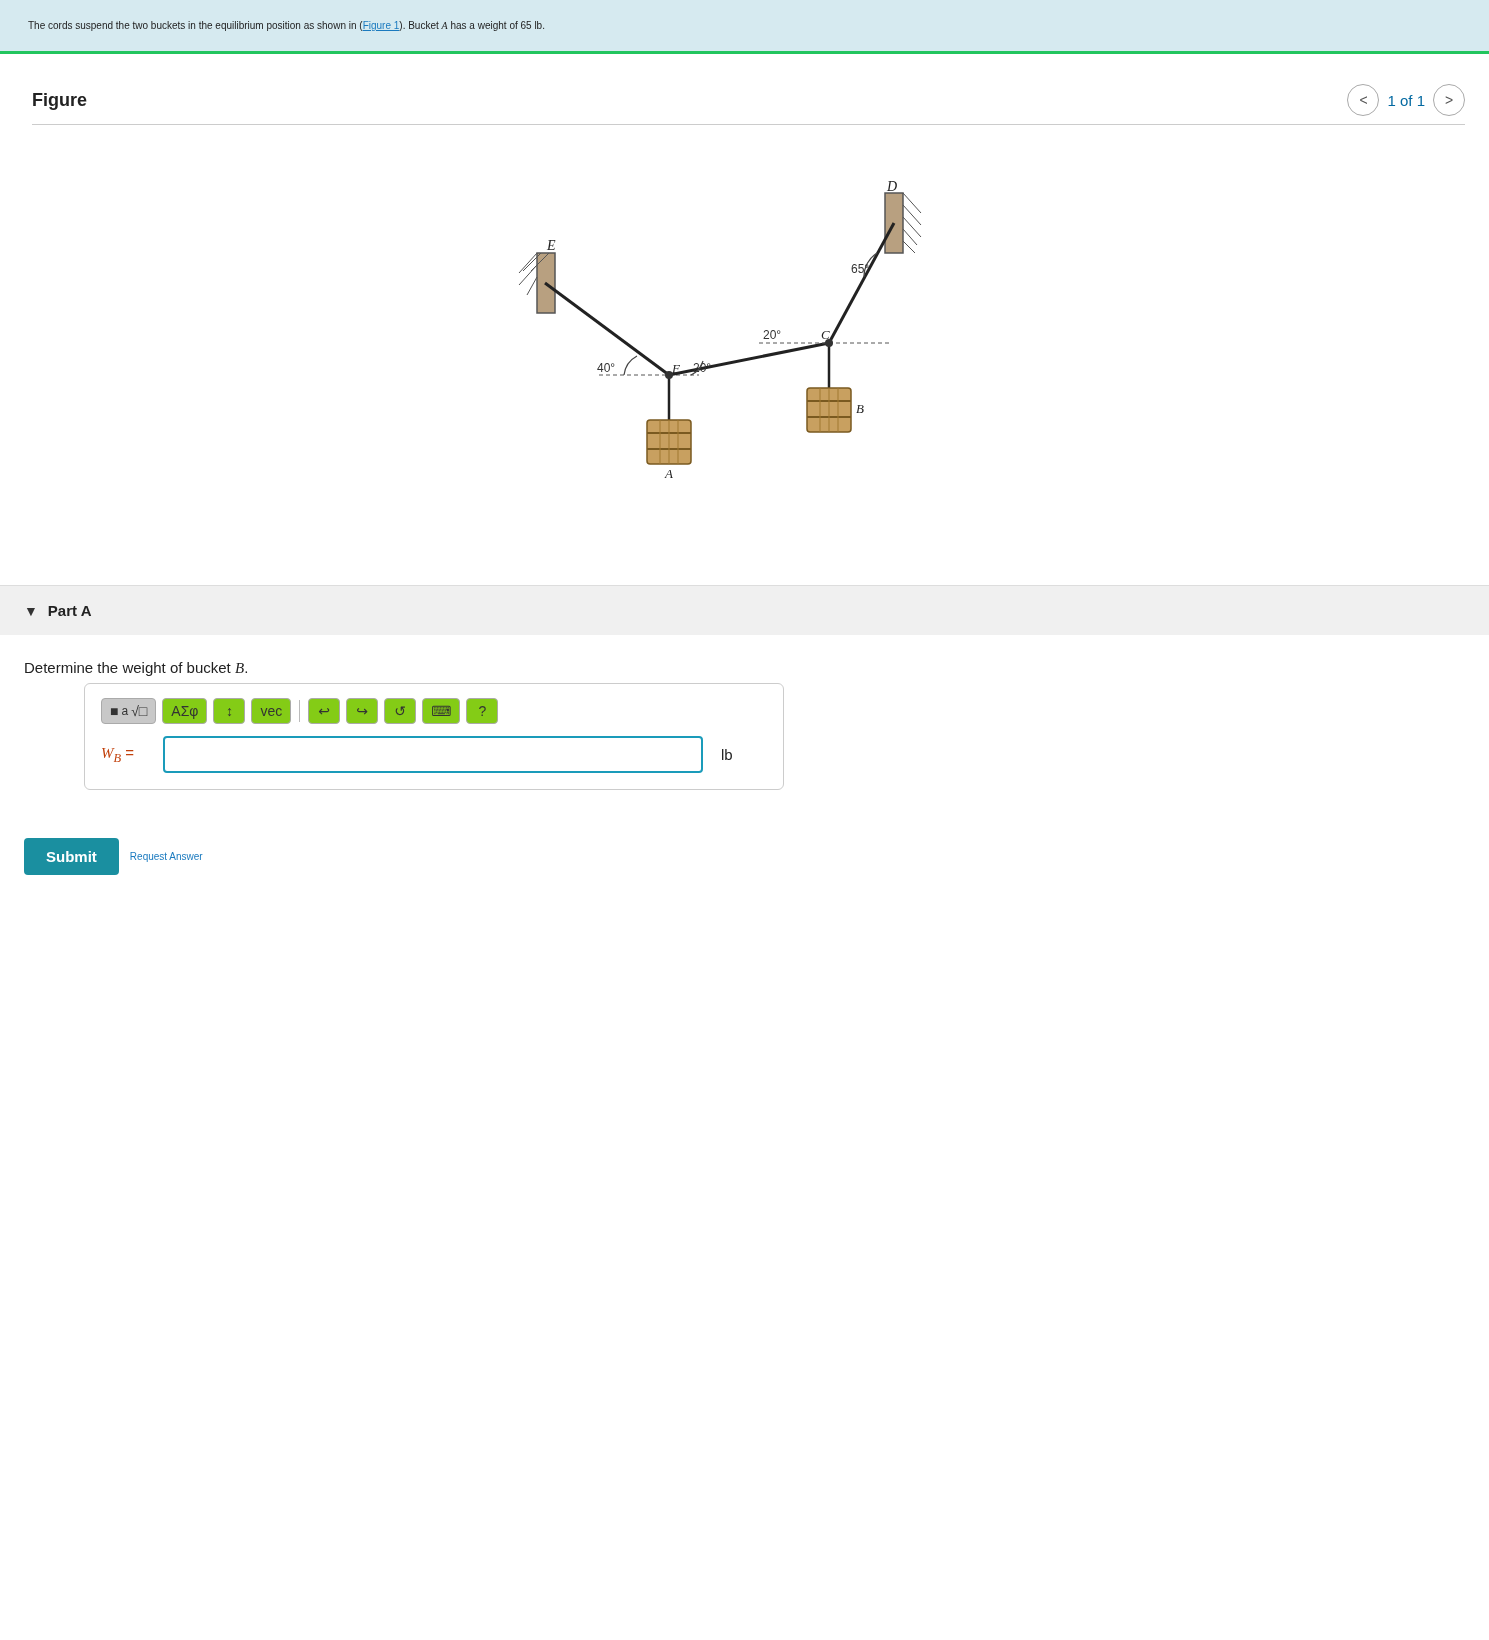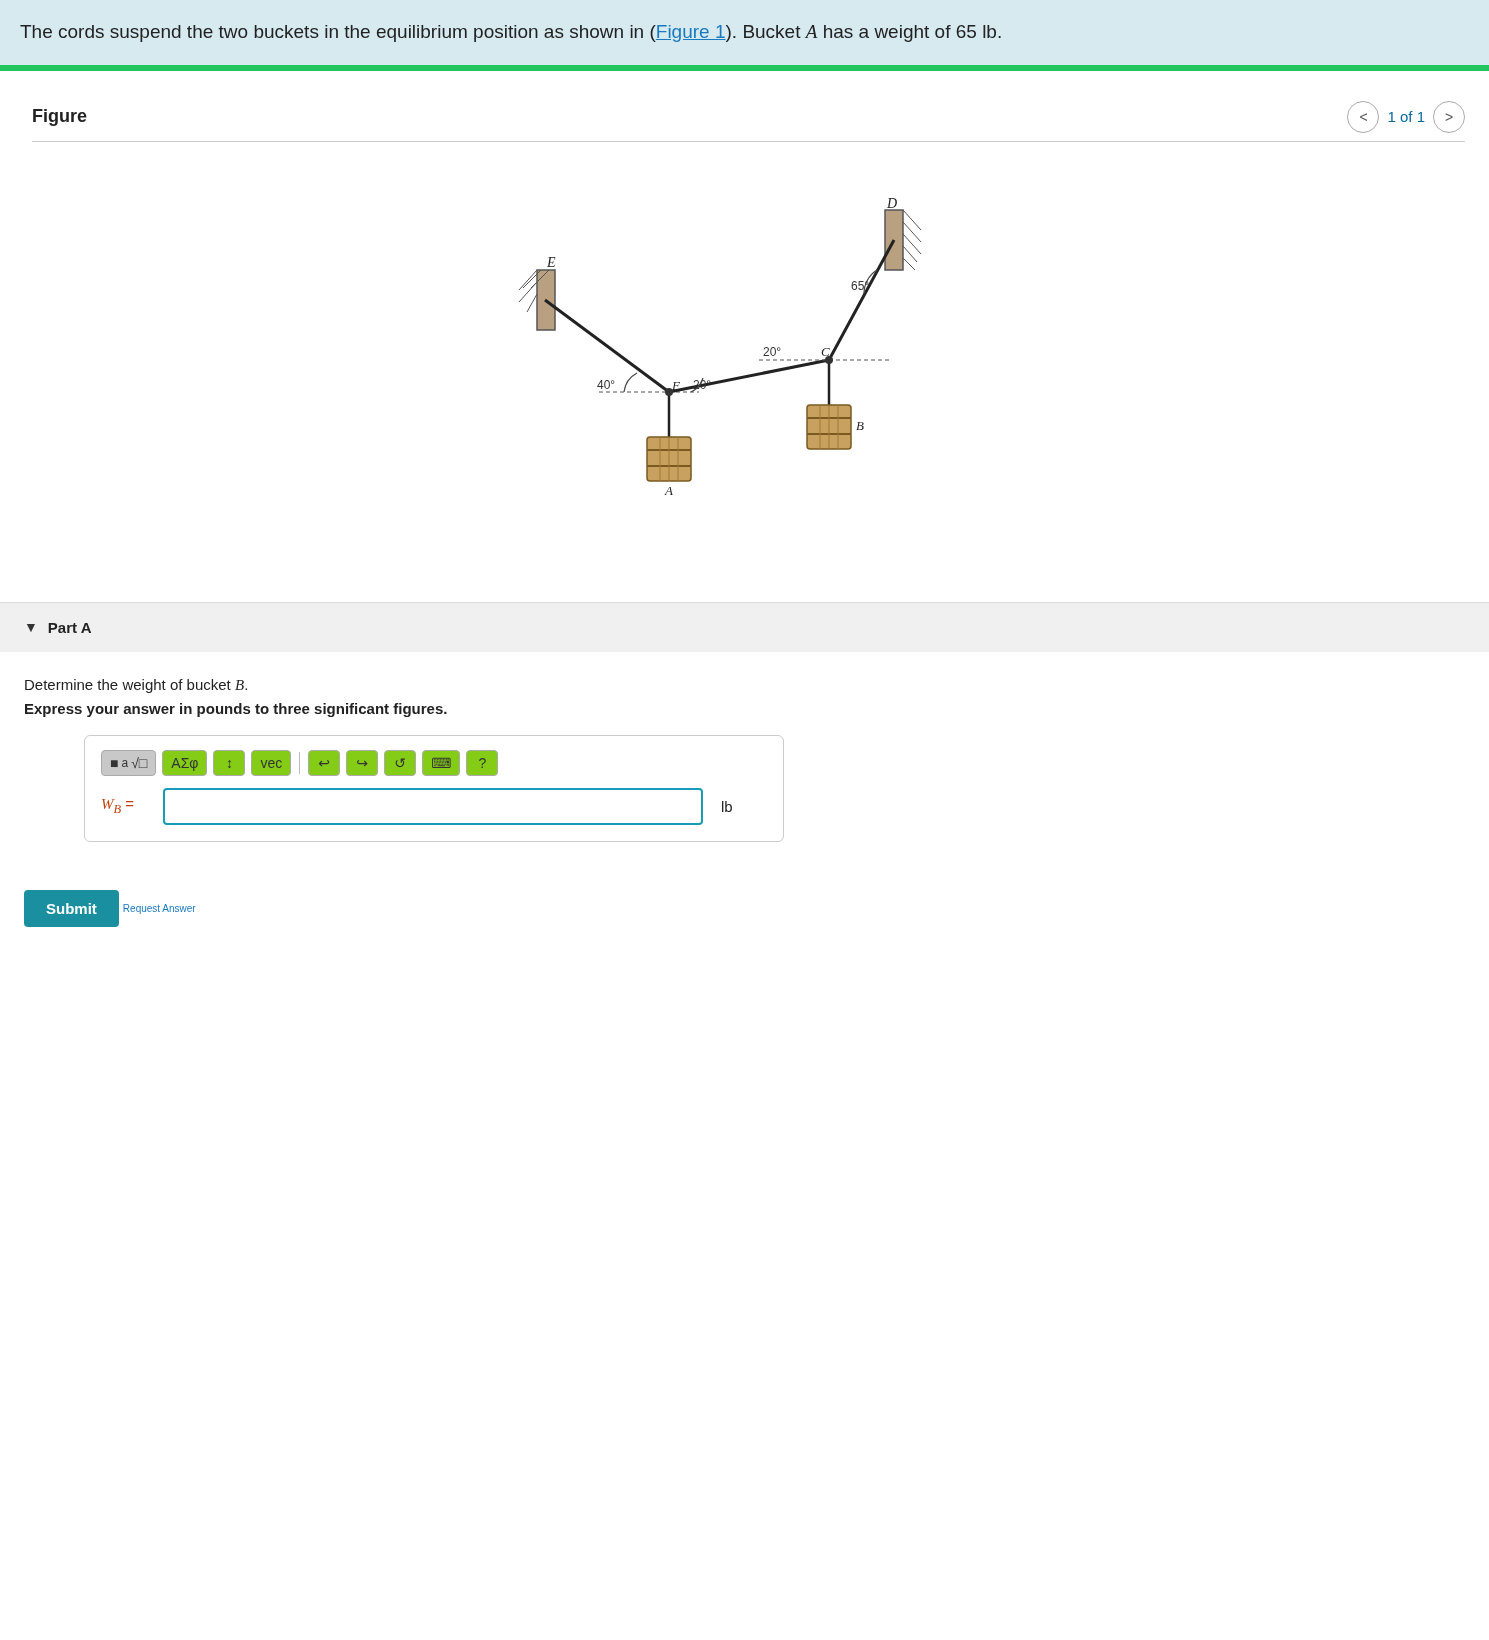--- a/index.html
+++ b/index.html
@@ -6,25 +6,25 @@
     body {
       font-family: Arial, sans-serif;
       background: #fff;
       color: #333;
       width: 1489px;
       min-height: 1640px;
     }
 
     .problem-statement {
       background: #d6eaf0;
-      padding: 18px 20px;
-      font-size: 19px;
+      padding: 18px 28px;
+      font-size: 10px;
       color: #222;
       line-height: 1.5;
-      border-bottom: 6px solid #22c55e;
+      border-bottom: 3px solid #22c55e;
     }
     .problem-statement a {
       color: #1a7abf;
       text-decoration: underline;
     }
 
     .figure-section {
       padding: 30px 24px 20px 32px;
       background: #fff;
     }
@@ -194,21 +194,21 @@
     .unit-label {
       font-size: 15px;
       color: #222;
       margin-left: 6px;
     }
 
     .bottom-actions {
       padding: 18px 24px;
       display: flex;
       align-items: center;
-      gap: 4px;
+      gap: 11px;
       background: #fff;
     }
 
     .submit-btn {
       background: #1a8fa0;
       color: #fff;
       border: none;
       border-radius: 4px;
       padding: 10px 22px;
       font-size: 15px;
@@ -331,21 +331,20 @@
 
 <div class="part-section">
   <span class="part-toggle">▼</span>
   <span class="part-label">Part A</span>
 </div>
 
 <div class="part-body">
   <p class="part-question">
     <span>Determine the weight of bucket </span><span class="math-italic">B</span><span>.</span>
   </p>
-  <p class="part-instruction">Express your answer in pounds to three significant figures.</p>
 
   <div class="answer-box">
     <div class="toolbar">
       <button class="toolbar-btn active">
         <span>■</span>
         <span style="font-size:12px; vertical-align:super;">a</span>
         <span>√□</span>
       </button>
       <button class="toolbar-btn">ΑΣφ</button>
       <button class="toolbar-btn">↕</button>

